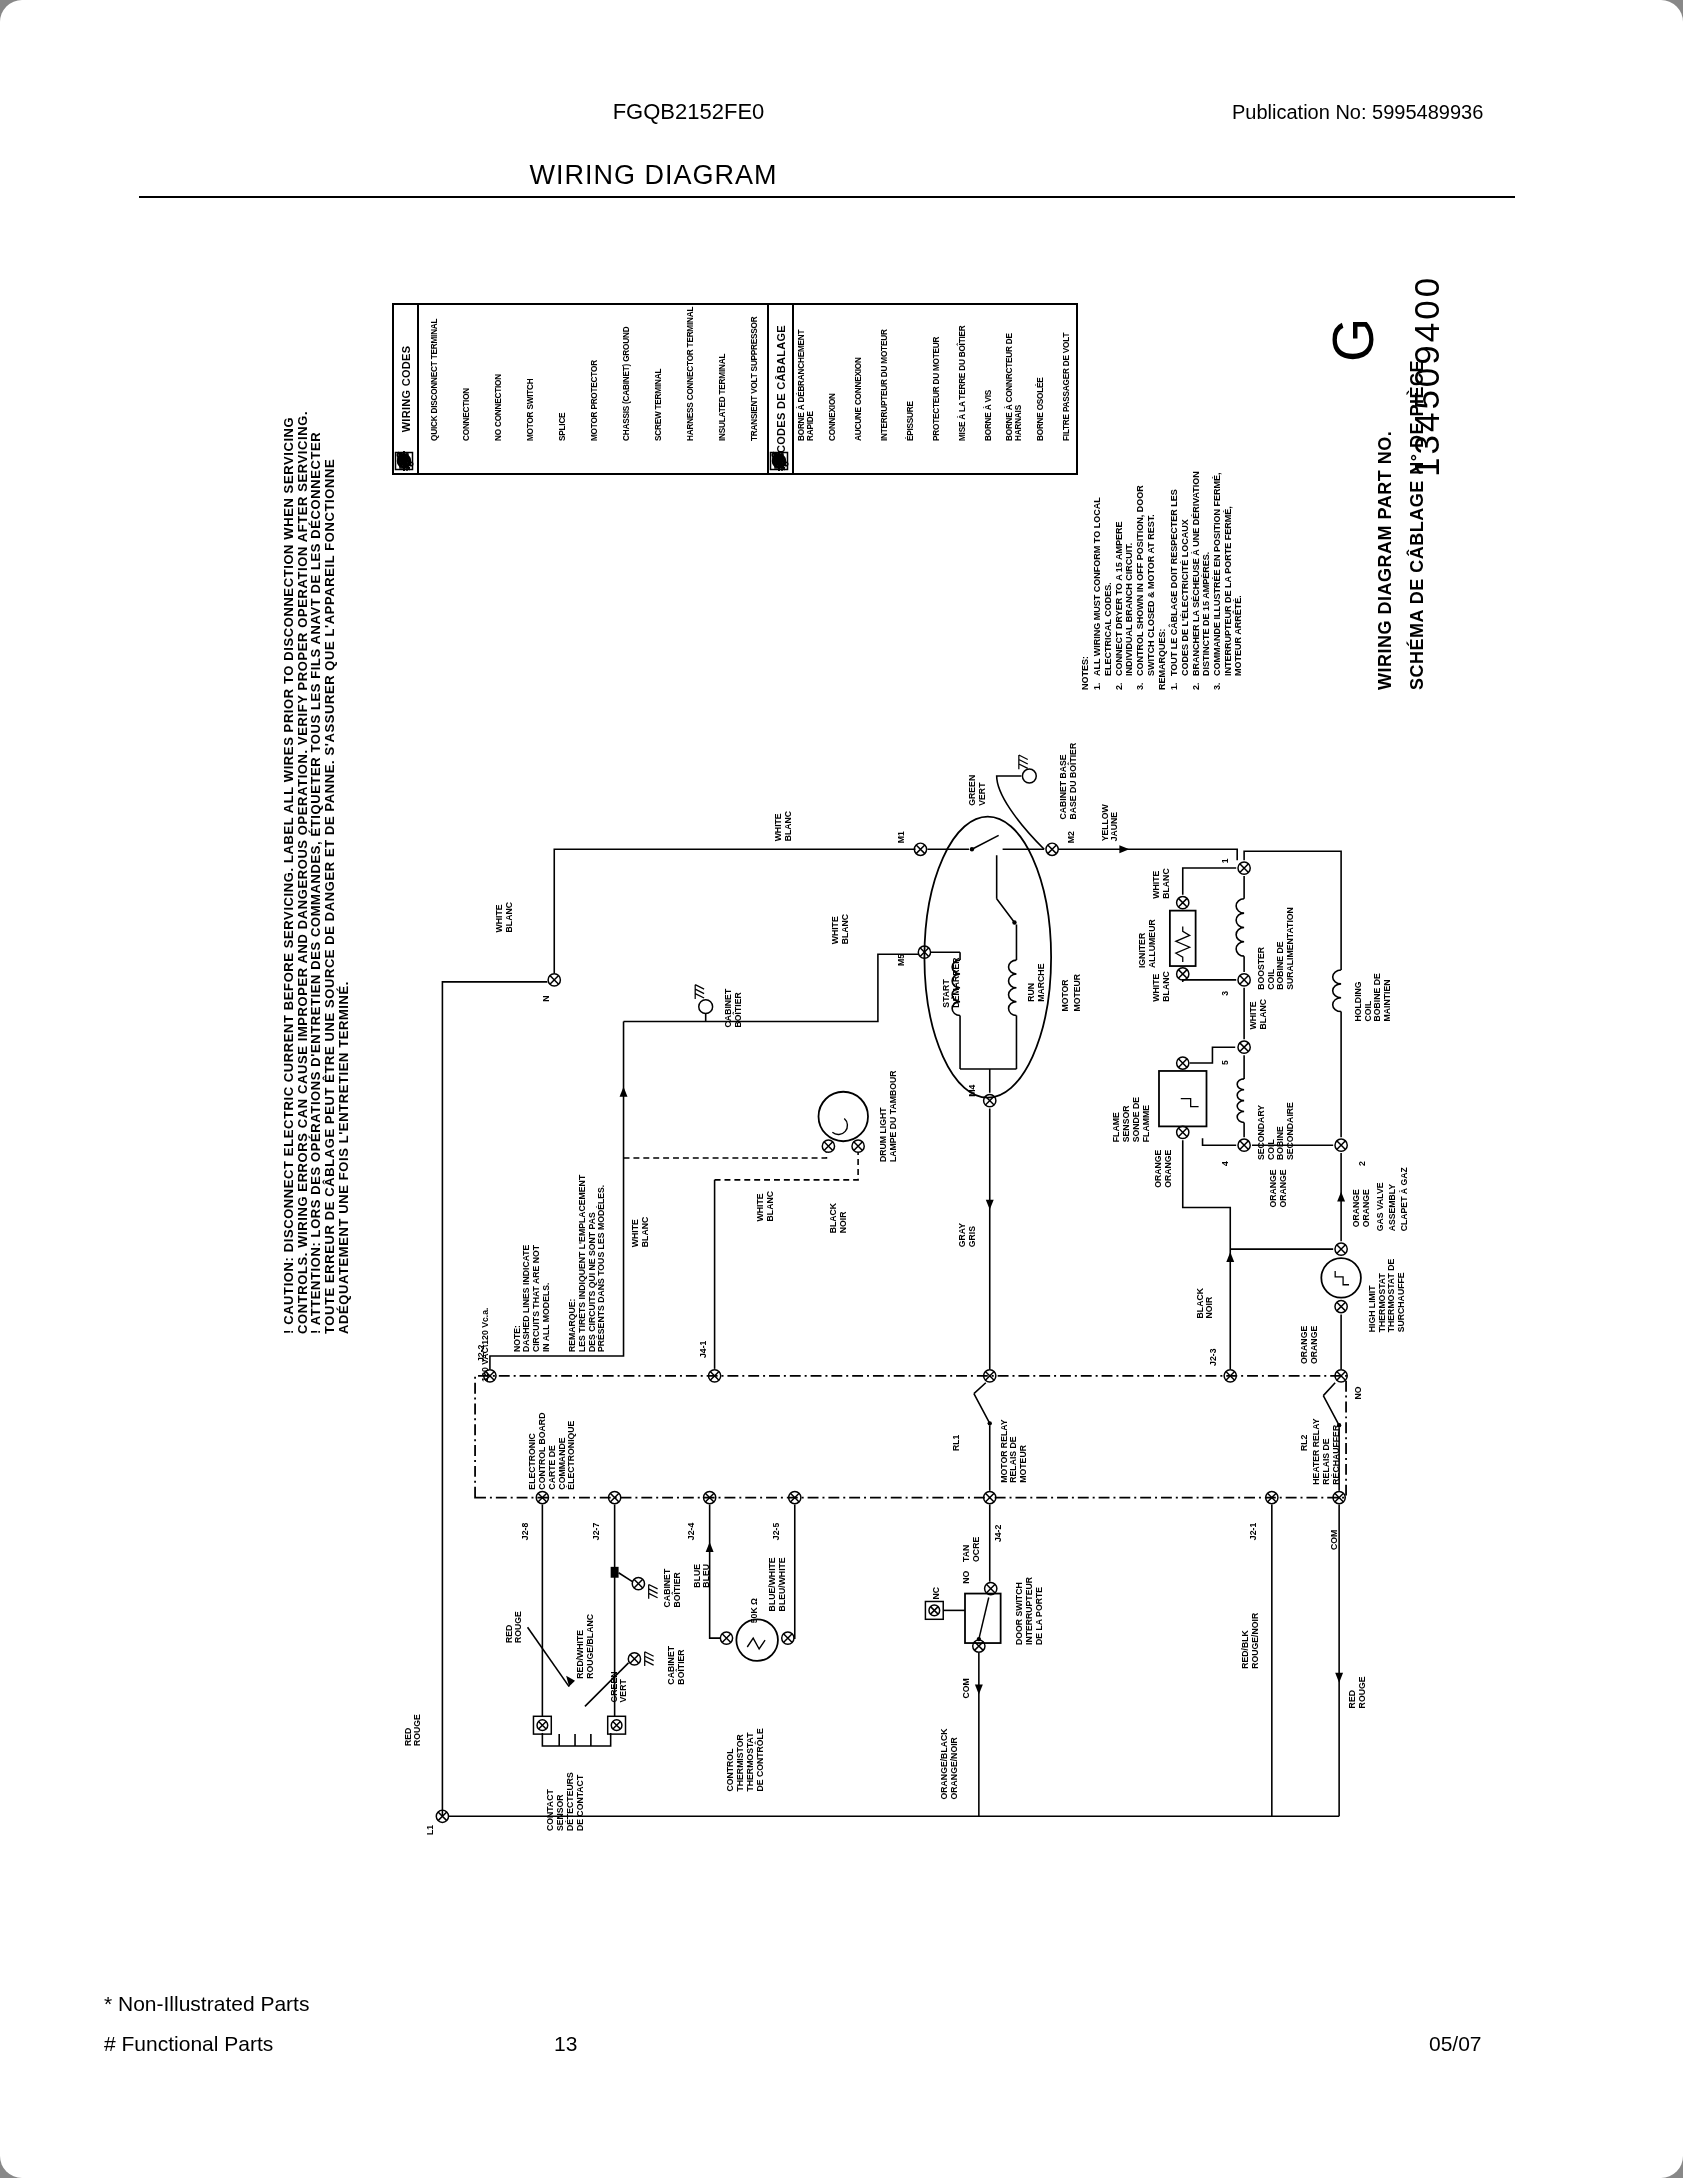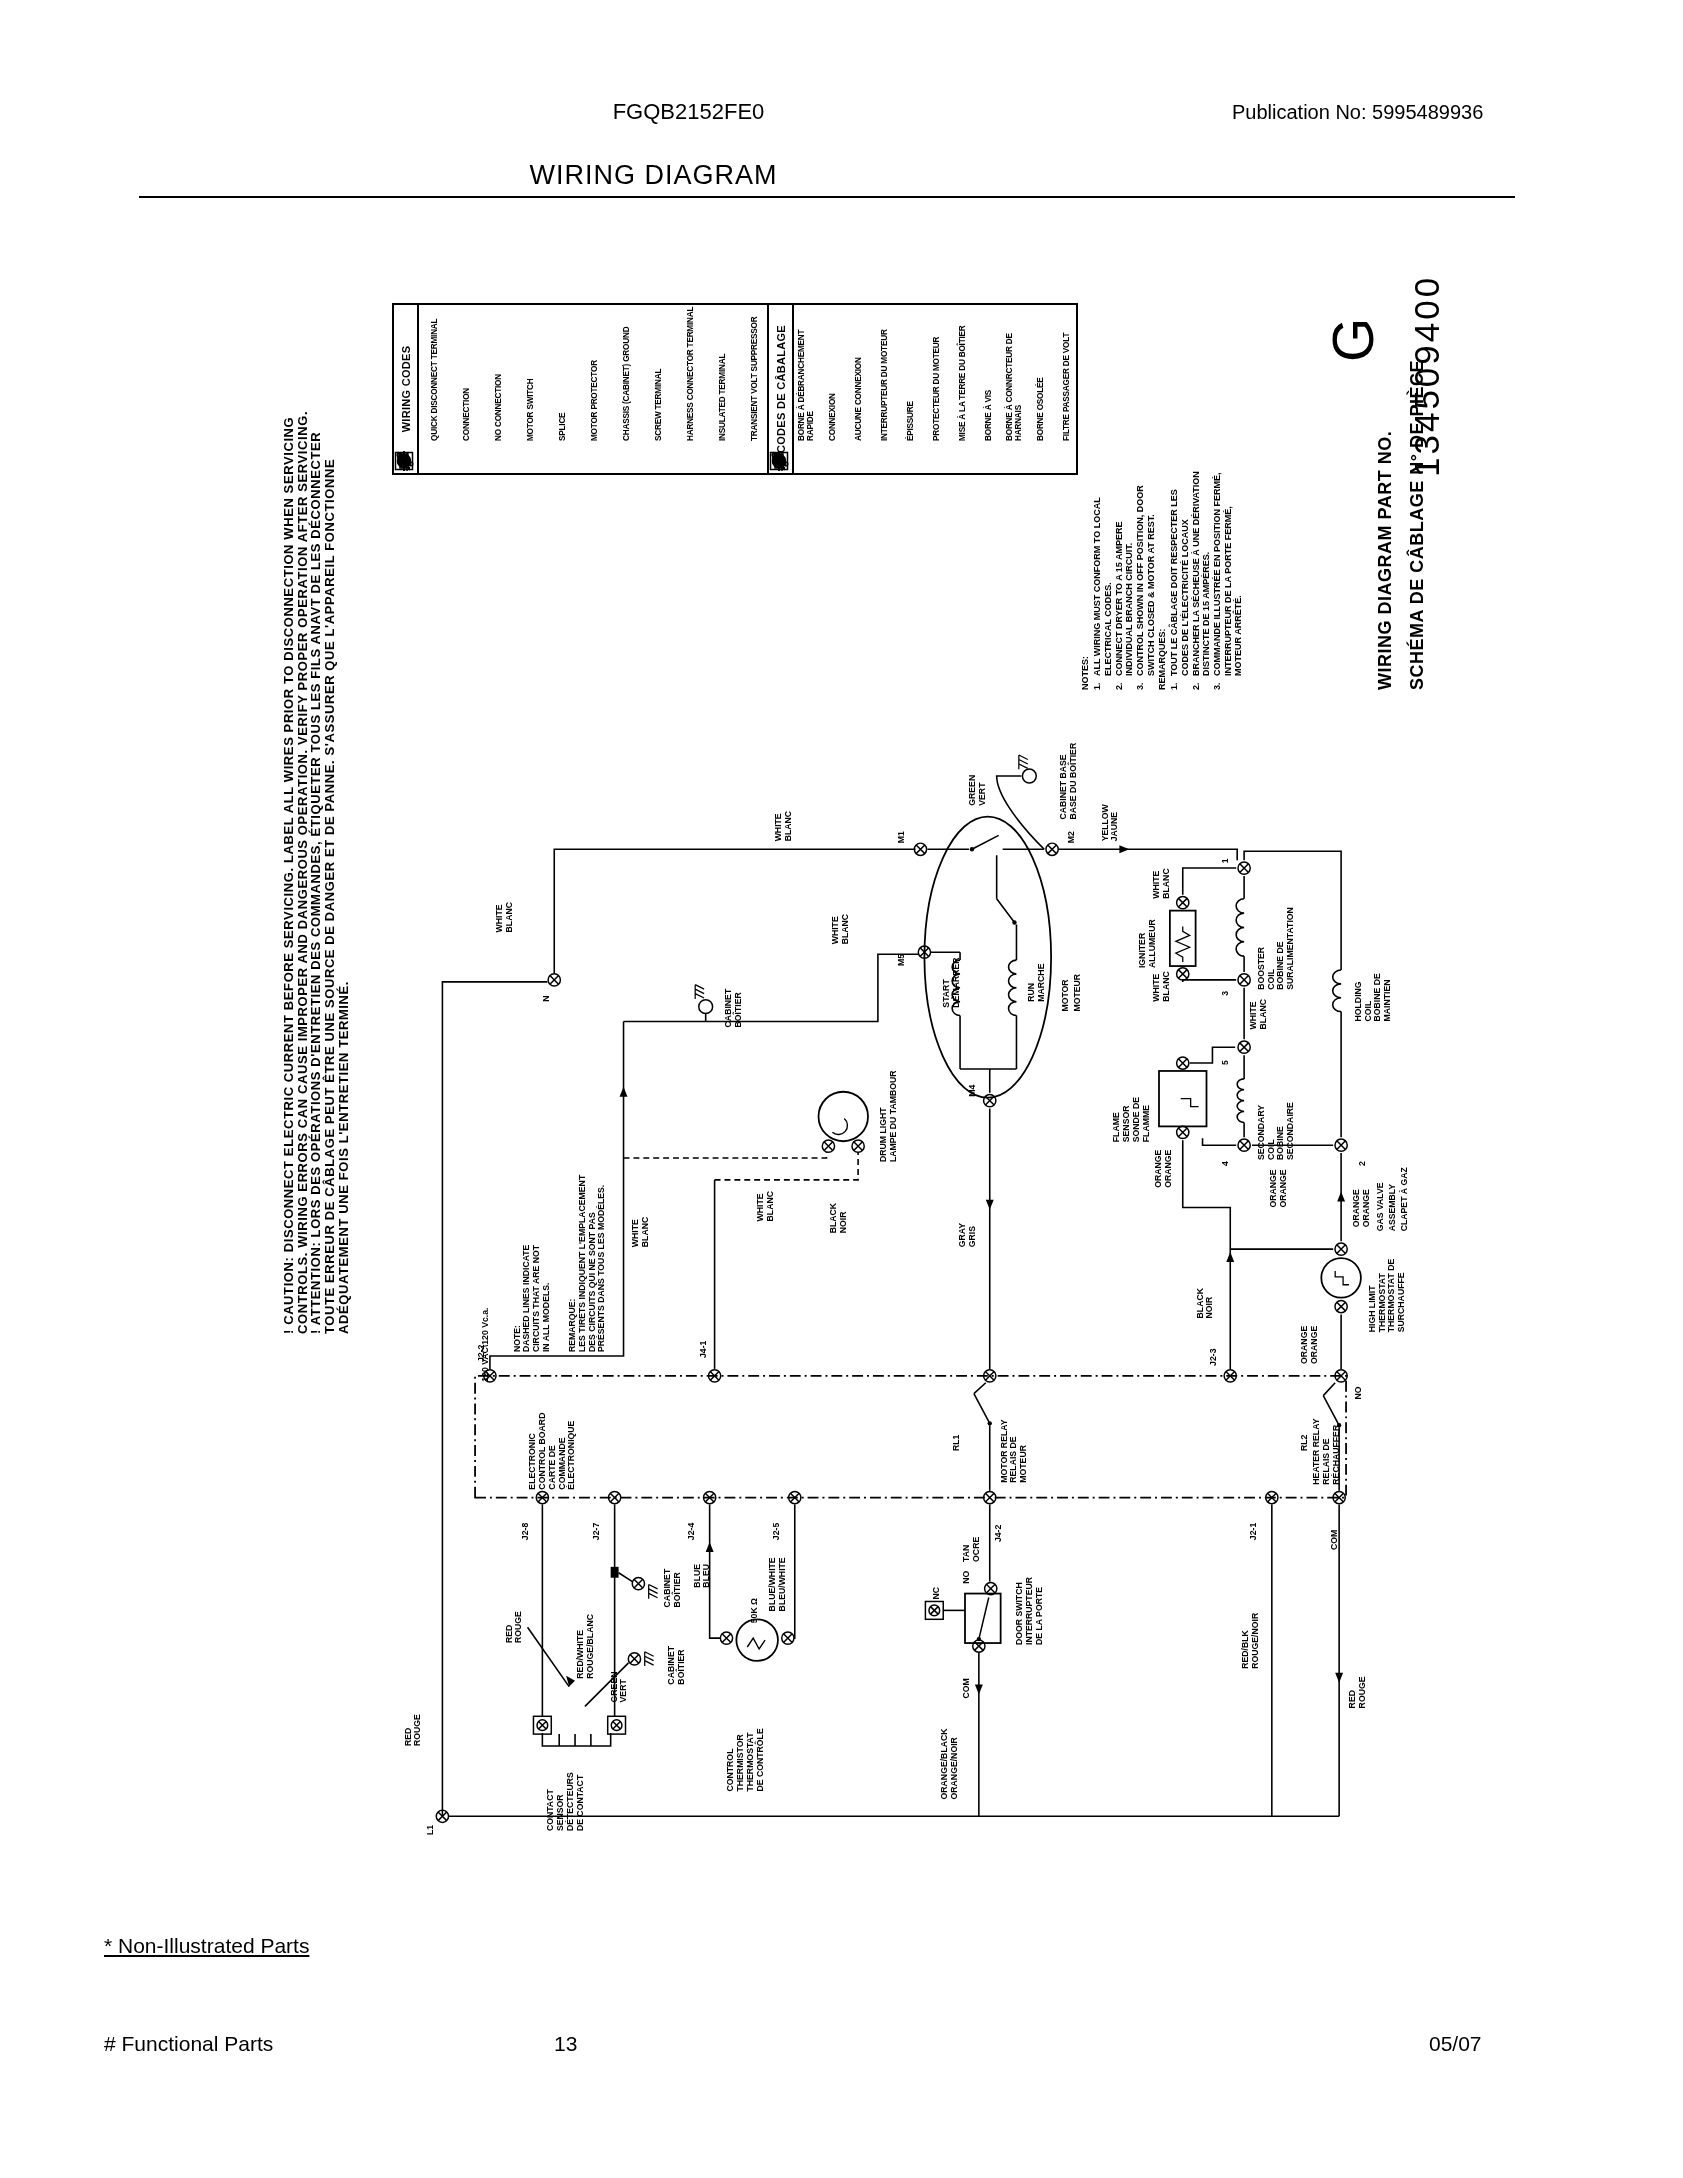--- a/index.html
+++ b/index.html
@@ -1,17 +1,17 @@
 <!DOCTYPE html>
 <html><head>
 <meta charset="utf-8">
 <style>
   html,body{margin:0;padding:0;background:#888;}
   .page{position:relative;width:1683px;height:2178px;background:#ffffff;overflow:hidden;
-        font-family:"Liberation Sans",sans-serif;color:#000;}
+        font-family:"Liberation Sans",sans-serif;color:#000;border-radius:22px;}
   .abs{position:absolute;}
   
   .hdr-model{left:540px;top:99px;width:297px;text-align:center;font-size:22px;}
   .hdr-pub{left:1232px;top:101px;width:356px;font-size:20px;}
   .hdr-title{left:505px;top:160px;width:297px;text-align:center;font-size:27px;letter-spacing:1px;}
   .hdr-rule{left:139px;top:196px;width:1376px;height:2px;background:#000;}
   .ftr{font-size:21px;}
   
   .diagram{left:282px;top:1841px;width:1643px;height:1173px;transform:rotate(-90deg);
            transform-origin:0 0;}
@@ -556,17 +556,17 @@
         </div>
     </div>
 
     <div class="abs part-en">WIRING DIAGRAM PART NO.</div>
     <div class="abs part-fr">SCHÉMA DE CÂBLAGE N° DE PIÈCE</div>
     <div class="abs part-no">134509400</div>
     <div class="abs part-rev">G</div>
   </div>
 
   <div class="abs ftr" style="left:104px;top:2032px;"># Functional Parts</div>
-  <div class="abs ftr" style="left:104px;top:1934px;text-decoration:underline;">* Non-Illustrated Parts</div>
+  <div class="abs ftr" style="left:104px;top:1992px;">* Non-Illustrated Parts</div>
   <div class="abs ftr" style="left:554px;top:2032px;width:99px;text-align:left;">13</div>
   <div class="abs ftr" style="left:1429px;top:2032px;">05/07</div>
 </div>
 
 
 </body></html>

